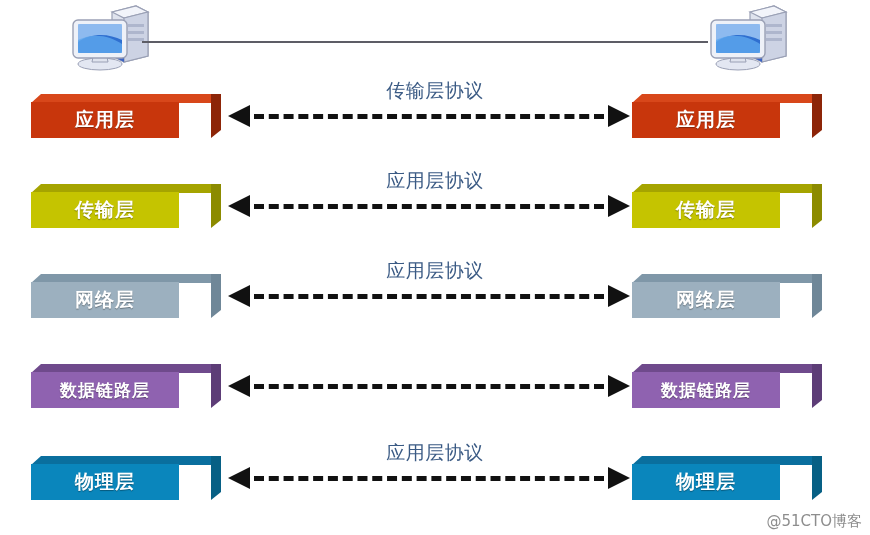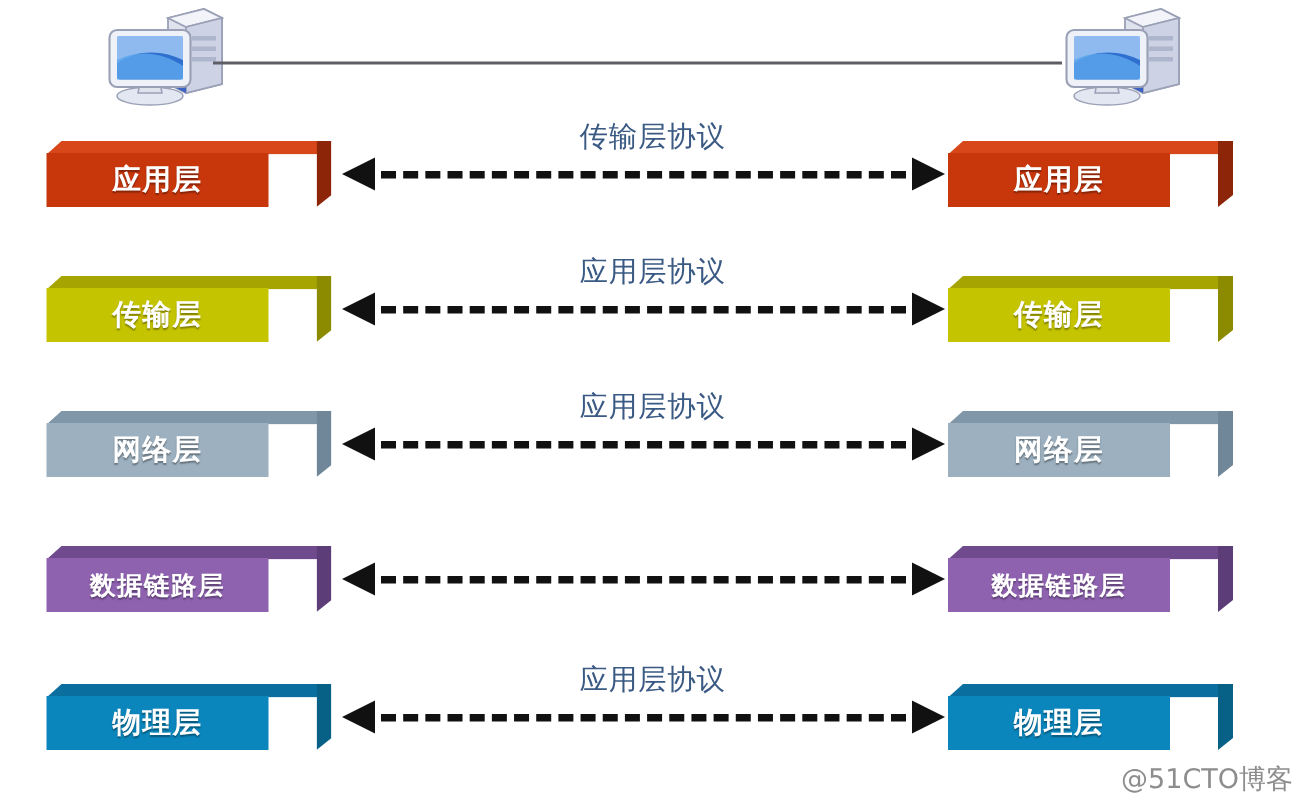--- a/index.html
+++ b/index.html
@@ -110,21 +110,21 @@
     border-bottom: 11px solid transparent;
   }
   .arrow-row .head.left  { left: 0;  border-right: 22px solid #111111; }
   .arrow-row .head.right { right: 0; border-left: 22px solid #111111; }
 
   
   .watermark {
     position: absolute;
     right: 8px;
     bottom: 4px;
-    font-size: 18px;
+    font-size: 15px;
     color: #8d8d8d;
     white-space: nowrap;
   }
 </style>
 </head>
 <body>
 
 <div id="stage">
 
   <div class="pc" id="pc-left" style="left:68px; top:4px;">

